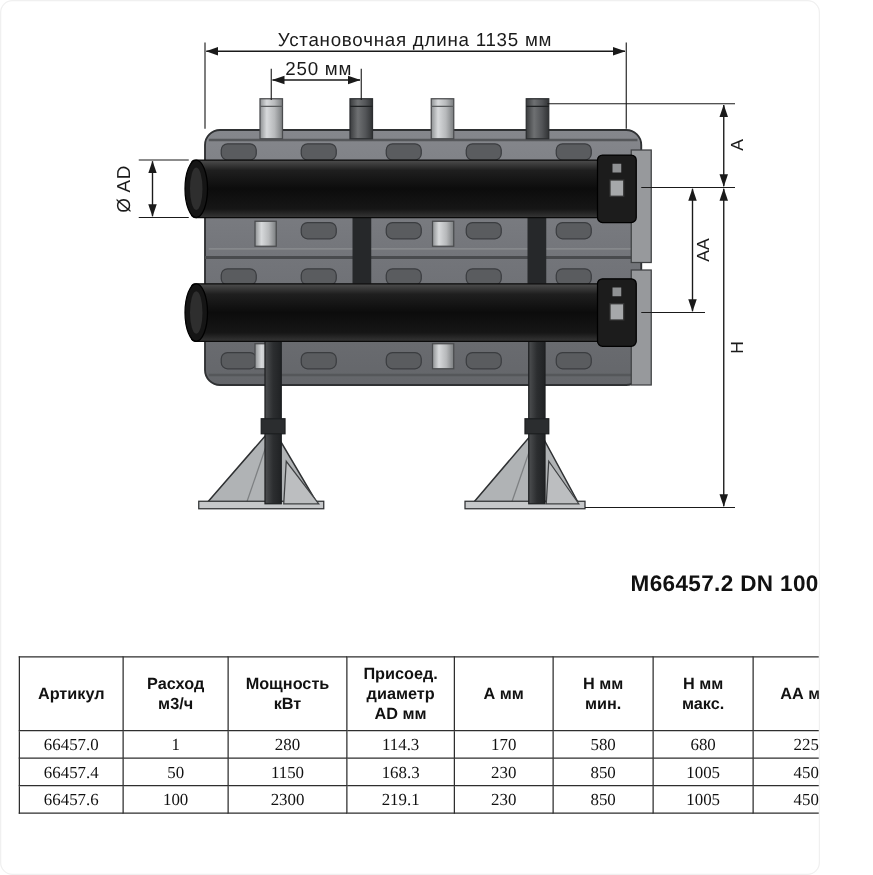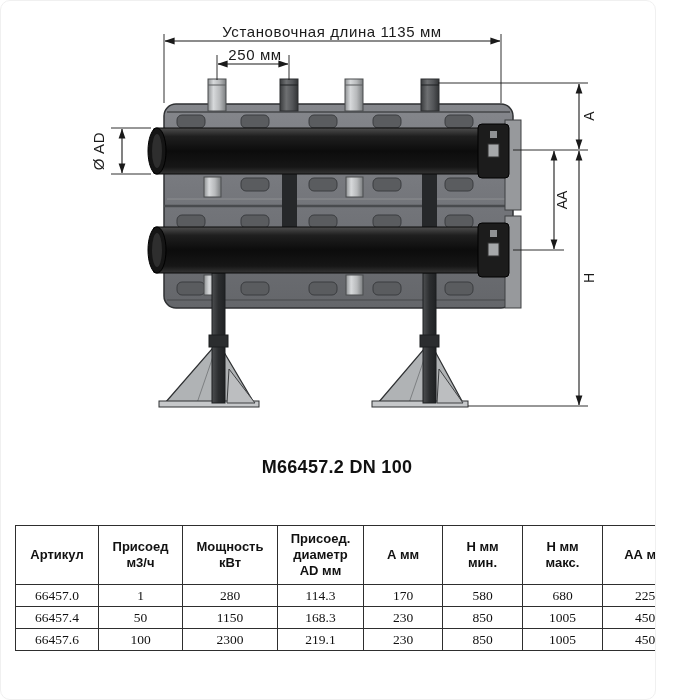--- a/index.html
+++ b/index.html
@@ -4,21 +4,21 @@
 <style>
   html,body{margin:0;padding:0;background:#fff;}
   .wrap{position:relative;width:656px;height:700px;background:#fff;overflow:hidden;
         font-family:"Liberation Sans",sans-serif;border:1px solid #f0f0f0;border-radius:10px;box-sizing:border-box;}
   svg{display:block;}
   svg text{font-family:"Liberation Sans",sans-serif;fill:#1a1a1a;}
   .dim{stroke:#1a1a1a;stroke-width:1.1;fill:none;}
   .ext{stroke:#1a1a1a;stroke-width:0.9;fill:none;}
   .dimtxt{font-size:15px;letter-spacing:0.6px;}
   .dimtxt-sm{font-size:14px;}
-  .title{position:absolute;top:456px;left:0;right:0;text-align:center;text-indent:18px;
+  .title{position:absolute;top:456px;left:0;right:0;text-align:right;text-indent:18px;
          font-size:18px;font-weight:bold;color:#111;letter-spacing:0.3px;}
   table.spec{position:absolute;left:14px;top:524px;width:673px;border-collapse:collapse;table-layout:fixed;}
   .spec th,.spec td{border:1.4px solid #2e2e2e;text-align:center;color:#111;overflow:hidden;}
   .spec th{font-size:13px;font-weight:bold;white-space:pre-line;height:58px;line-height:1.25;
            vertical-align:middle;padding:0 2px;}
   .spec td{font-size:13.5px;font-weight:normal;height:19px;padding:1px 2px;font-family:Liberation Serif, serif;}
 </style>
 </head>
 <body>
 
@@ -205,21 +205,21 @@
         <col style="width:95px">
         <col style="width:86px">
       <col style="width:79px">
         <col style="width:80px">
         <col style="width:80px">
         <col style="width:85px">
     </colgroup>
     <thead>
       <tr>
         <th>Артикул</th>
-        <th>Присоед
+        <th>Расход
 м3/ч</th>
         <th>Мощность
 кВт</th>
         <th>Присоед.
 диаметр
 AD мм</th>
         <th>А мм</th>
         <th>Н мм
 мин.</th>
         <th>Н мм

